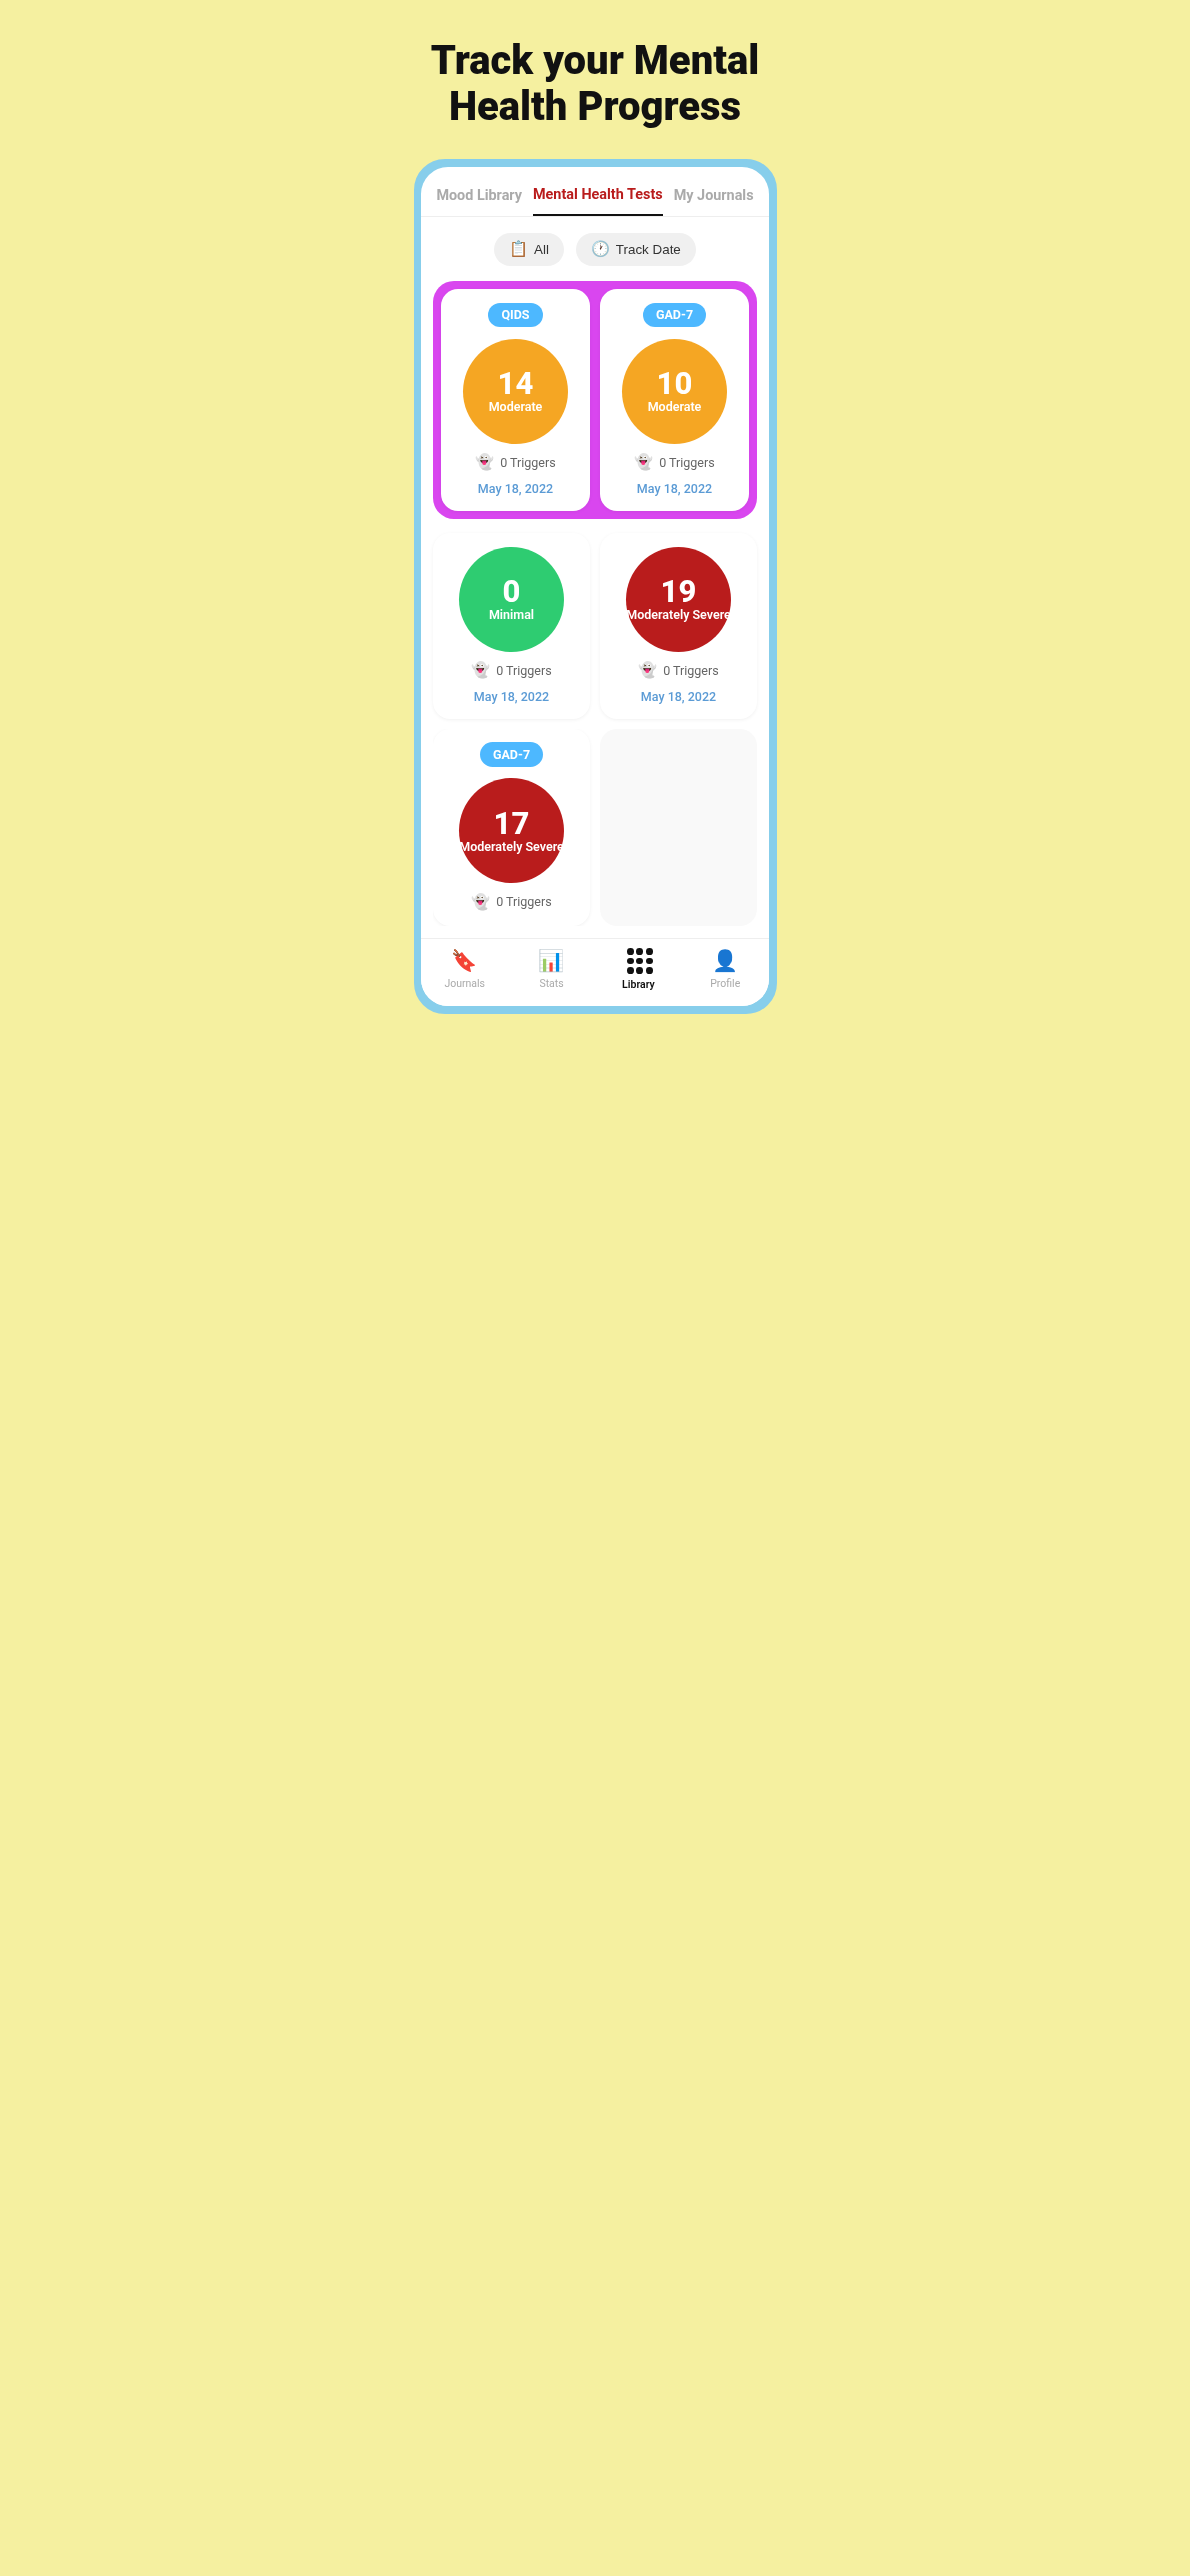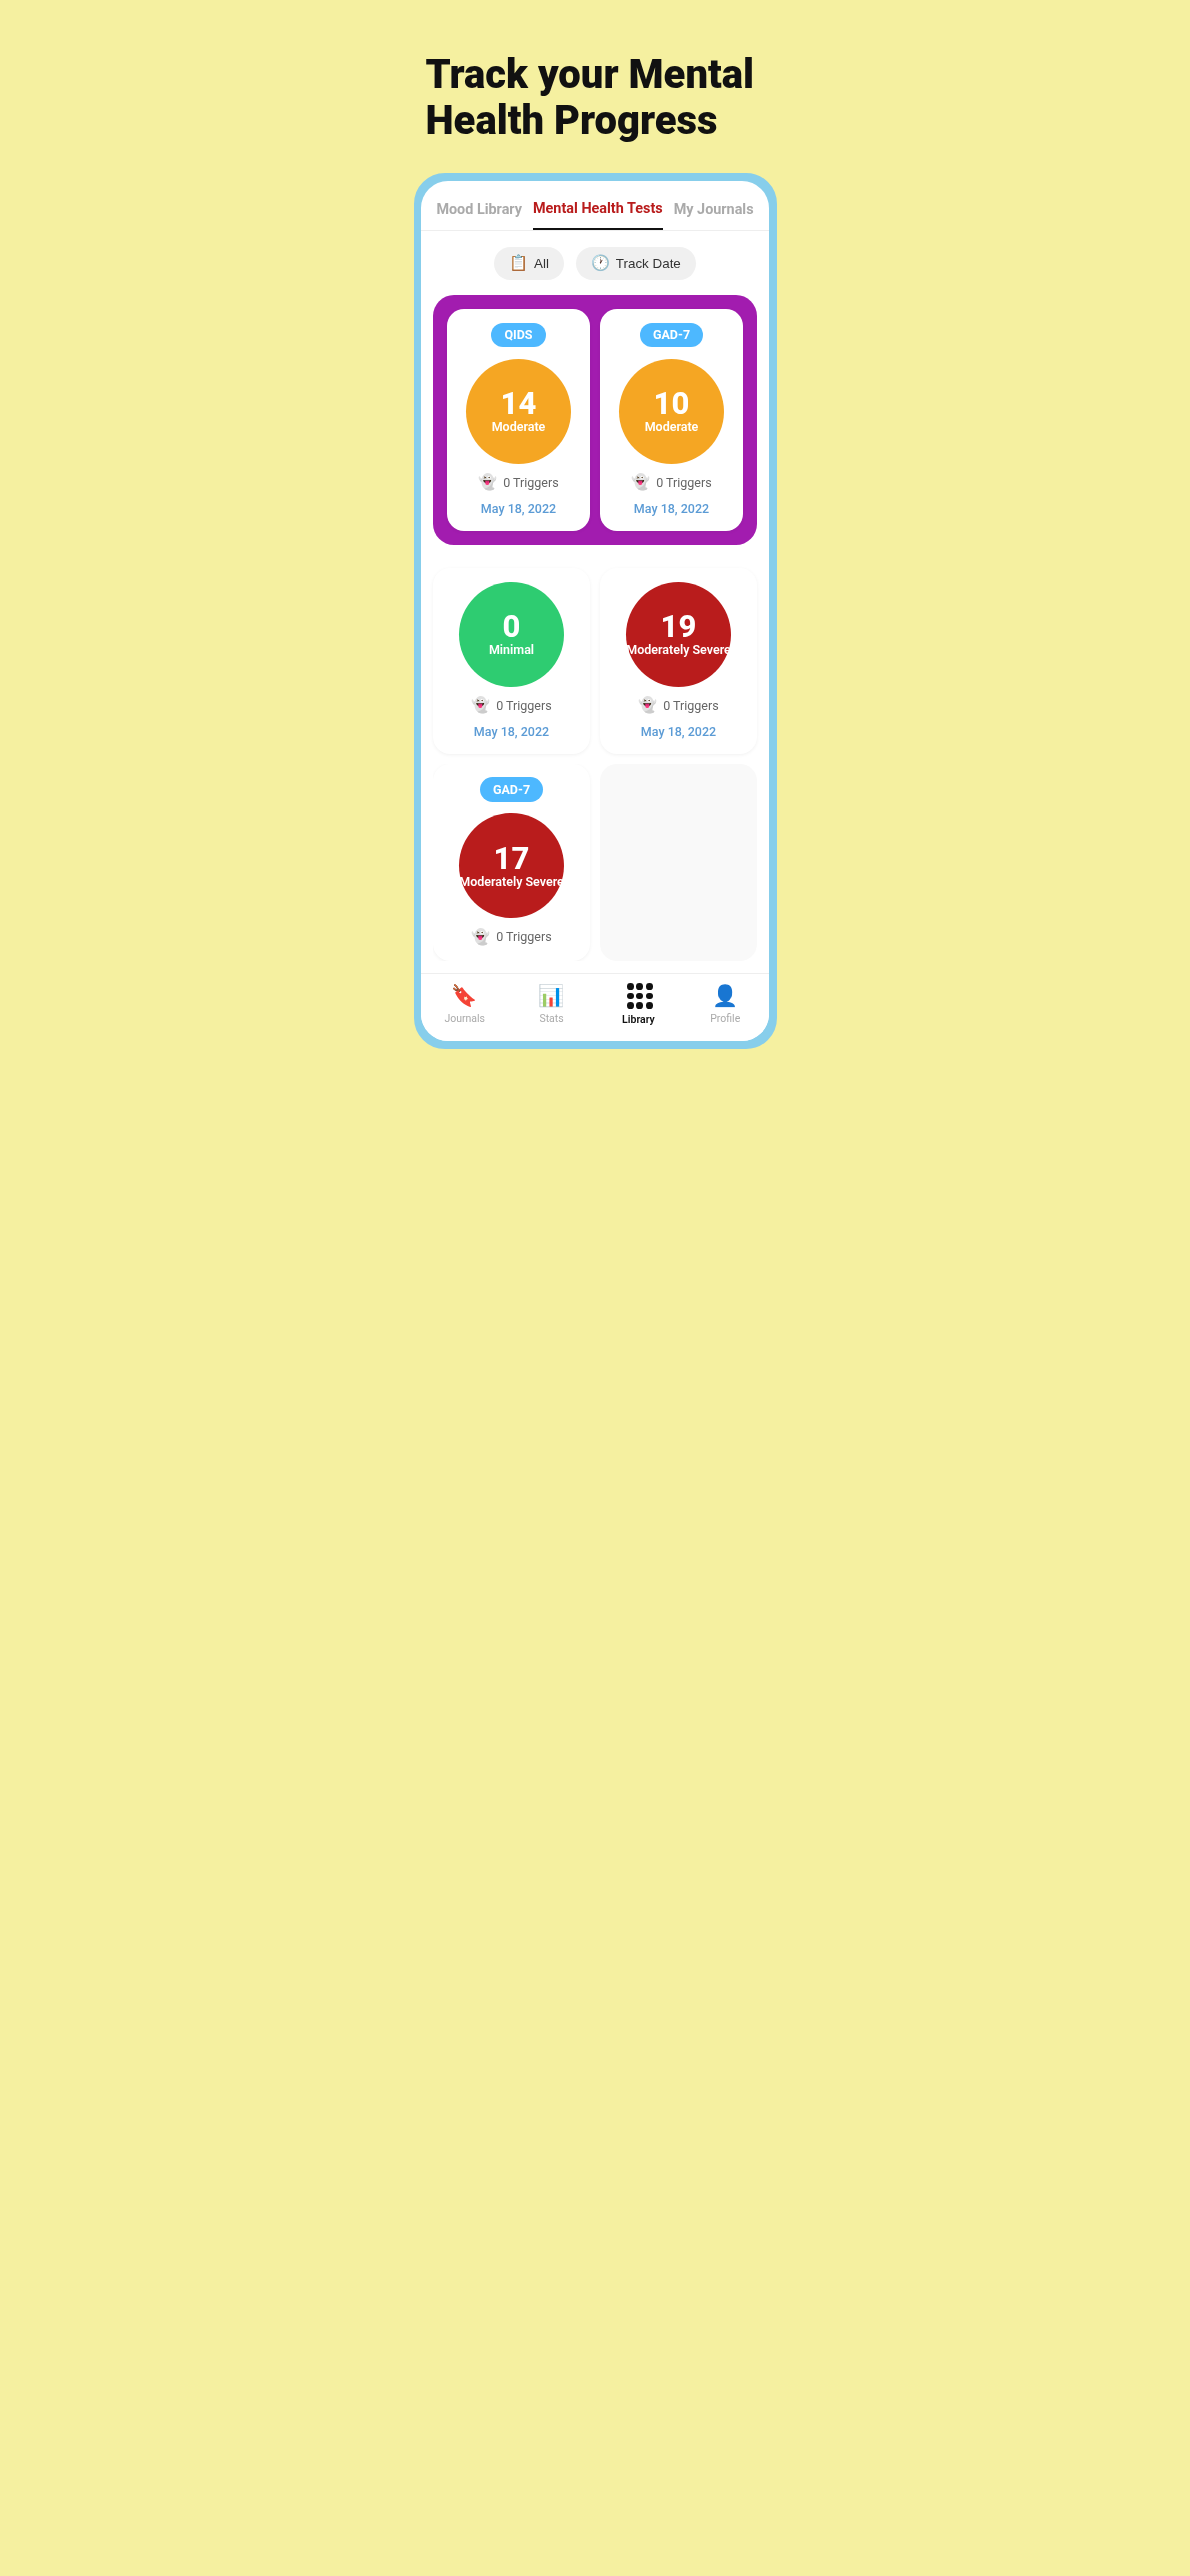--- a/index.html
+++ b/index.html
@@ -9,24 +9,25 @@
       background-color: #f5f0a0;
       font-family: -apple-system, BlinkMacSystemFont, 'Segoe UI', Roboto, sans-serif;
       width: 397px;
       margin: 0 auto;
       min-height: 859px;
       position: relative;
       overflow-x: hidden;
     }
 
     .hero-title {
+      text-align: center;
       font-size: 40px;
       font-weight: 900;
       color: #111;
-      padding: 52px 29px 29px;
+      padding: 38px 29px 29px;
       line-height: 1.15;
     }
 
     .phone-frame {
       margin: 0 17px 0;
       background: #87ceeb;
       border-radius: 31px;
       padding: 5.8px;
       border: 2.9px solid #87ceeb;
     }
@@ -86,24 +87,24 @@
       font-size: 15.3px;
     }
 
     
     .cards-section {
       padding: 0 11.5px 11.5px;
     }
 
     
     .highlight-group {
-      background: #a21caf;
+      background: #d946ef;
       border-radius: 21px;
-      padding: 14px;
-      margin-bottom: 23px;
+      padding: 8px;
+      margin-bottom: 14px;
     }
 
     .cards-grid {
       display: grid;
       grid-template-columns: 1fr 1fr;
       gap: 9.6px;
     }
 
     .card {
       background: #fff;

